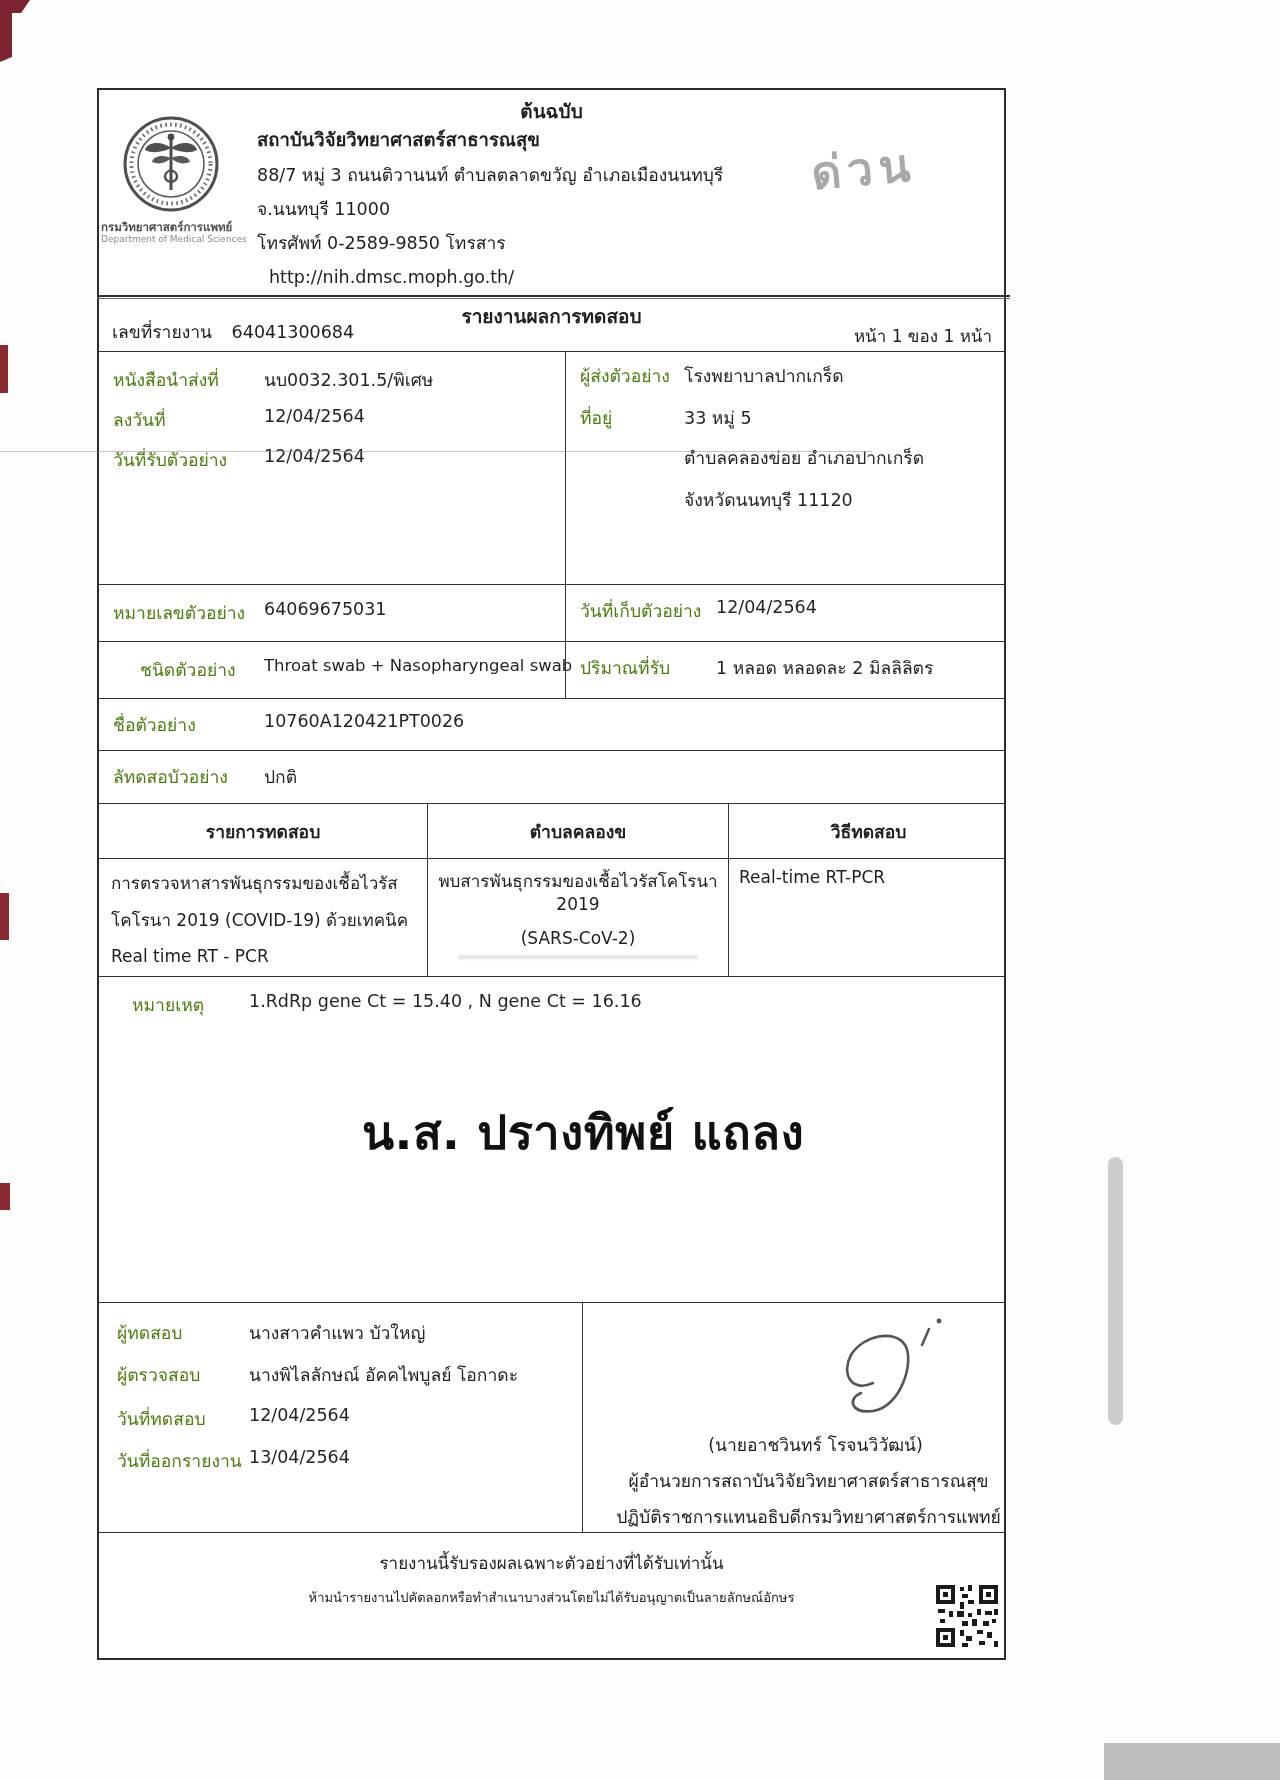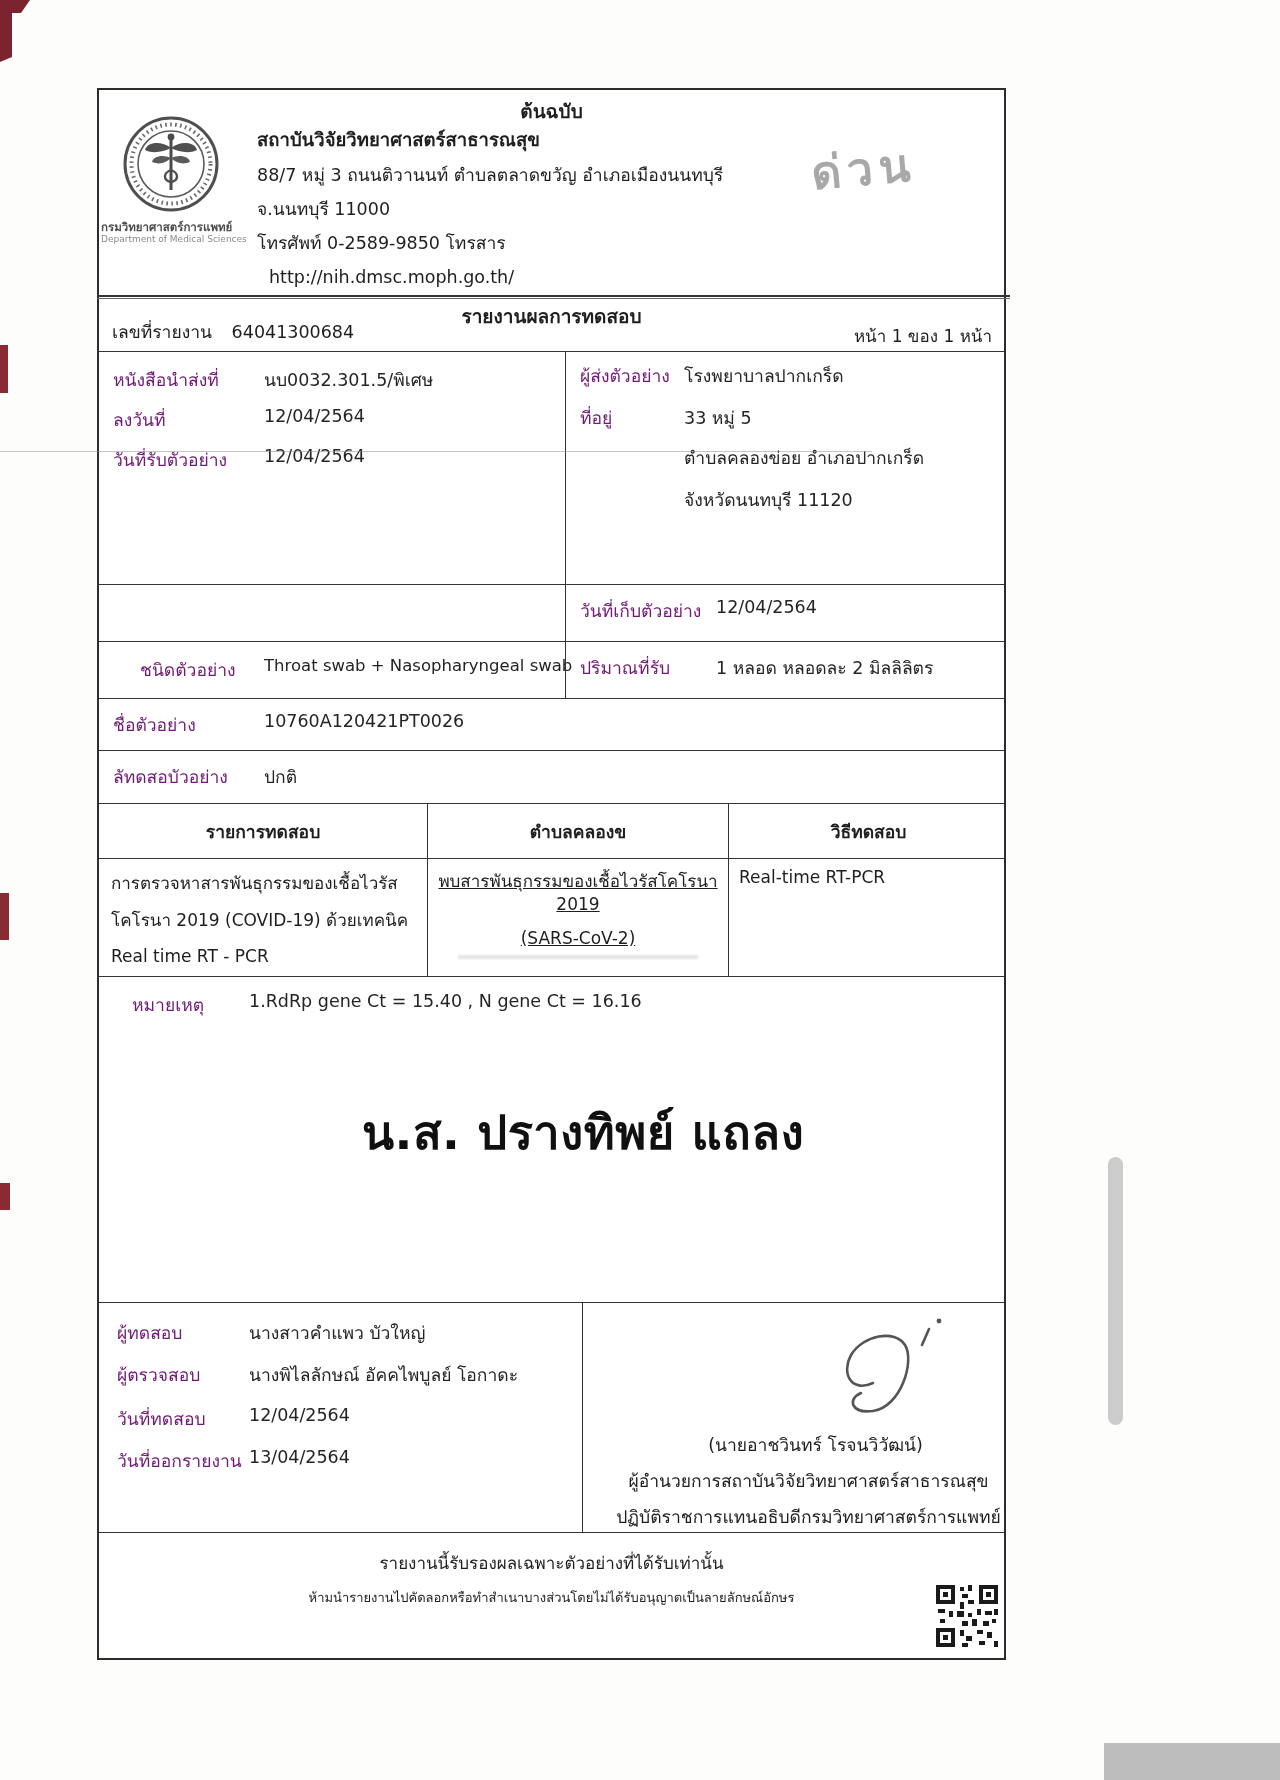--- a/index.html
+++ b/index.html
@@ -12,21 +12,21 @@
   .edge-mark.m1{top:345px;width:8px;height:48px;}
   .edge-mark.m2{top:893px;width:9px;height:47px;}
   .edge-mark.m3{top:1183px;width:10px;height:27px;}
   .scrollbar{position:absolute;left:1108px;top:1157px;width:15px;height:268px;background:#ccc;border-radius:8px;}
   .br-gray{position:absolute;left:1104px;top:1743px;width:176px;height:37px;background:#bdbdbd;}
   .fold-line{position:absolute;left:0;top:451px;width:872px;height:1px;background:rgba(140,140,140,.5);z-index:5;}
   
   .doc{position:absolute;left:97px;top:88px;width:909px;height:1572px;background:#fff;
        border:2px solid #2c2c2c;box-sizing:border-box;}
   .abs{position:absolute;padding-left:35px;}
-  .lbl{color:#701a75;}
+  .lbl{color:#4d7c0f;}
   .val{color:#242424;}
   
   .hdr{position:absolute;left:0;top:0;width:100%;height:205px;}
   .dbl{position:absolute;left:-2px;top:205px;width:913px;height:4px;border-top:2px solid #333;border-bottom:1px solid #666;box-sizing:border-box;}
   .stamp-original{position:absolute;left:0;right:0;top:6px;text-align:center;font-size:19px;font-weight:700;}
   .seal{position:absolute;left:14px;top:24px;width:122px;height:104px;}
   .seal-cap{position:absolute;left:2px;top:130px;width:150px;line-height:1.25;}
   .seal-cap .th{font-size:11.5px;font-weight:700;color:#4c4c4c;}
   .seal-cap .en{font-size:9px;color:#8b8b8b;}
   .addr{position:absolute;left:158px;top:32px;width:560px;line-height:1.95;font-size:17.5px;}
@@ -132,20 +132,24 @@
         <span class="fld lbl" style="left:14px;top:10px;">ผู้ส่งตัวอย่าง</span>
         <span class="fld val" style="left:118px;top:10px;">โรงพยาบาลปากเกร็ด</span>
         <span class="fld lbl" style="left:14px;top:52px;">ที่อยู่</span>
         <span class="fld val" style="left:118px;top:52px;">33 หมู่ 5</span>
         <span class="fld val" style="left:118px;top:92px;">ตำบลคลองข่อย อำเภอปากเกร็ด</span>
         <span class="fld val" style="left:118px;top:134px;">จังหวัดนนทบุรี 11120</span>
       </div>
     </div>
 
     <div class="row" style="top:495px;height:57px;">
+      <div class="cellL" style="width:466px;">
+        <span class="fld lbl" style="left:14px;top:14px;">หมายเลขตัวอย่าง</span>
+        <span class="fld val" style="left:165px;top:14px;">64069675031</span>
+      </div>
       <div class="cellR" style="left:466px;width:443px;">
         <span class="fld lbl" style="left:14px;top:12px;">วันที่เก็บตัวอย่าง</span>
         <span class="fld val" style="left:150px;top:12px;">12/04/2564</span>
       </div>
     </div>
 
     <div class="row" style="top:552px;height:57px;">
       <div class="cellL" style="width:466px;">
         <span class="fld lbl" style="left:14px;top:14px;margin-left:27px;">ชนิดตัวอย่าง</span>
         <span class="fld val" style="left:165px;top:14px;font-size:16.5px;">Throat swab + Nasopharyngeal swab</span>
@@ -175,21 +179,21 @@
       </div>
       <div class="resc vline" style="left:629px;width:280px;">
         <div class="res-h" style="margin-top:14px;">วิธีทดสอบ</div>
       </div>
     </div>
 
     <div class="row" style="top:769px;height:118px;">
       <div class="resc" style="left:0;width:328px;">
         <div style="padding:6px 10px 0 12px;font-size:17px;line-height:2.15;">การตรวจหาสารพันธุกรรมของเชื้อไวรัสโคโรนา 2019 (COVID-19) ด้วยเทคนิค Real time RT - PCR</div>
       </div>
-      <div class="resc vline" style="left:328px;width:301px;text-decoration:underline;">
+      <div class="resc vline" style="left:328px;width:301px;">
         <div style="text-align:center;margin-top:8px;font-size:17px;">พบสารพันธุกรรมของเชื้อไวรัสโคโรนา 2019</div>
         <div style="text-align:center;margin-top:14px;font-size:17px;">(SARS-CoV-2)</div>
         <div class="smudge"></div>
       </div>
       <div class="resc vline" style="left:629px;width:280px;">
         <div style="padding:8px 0 0 10px;font-size:17px;">Real-time RT-PCR</div>
       </div>
     </div>
 
     <div class="abs" style="left:0;top:887px;width:100%;height:325px;">

